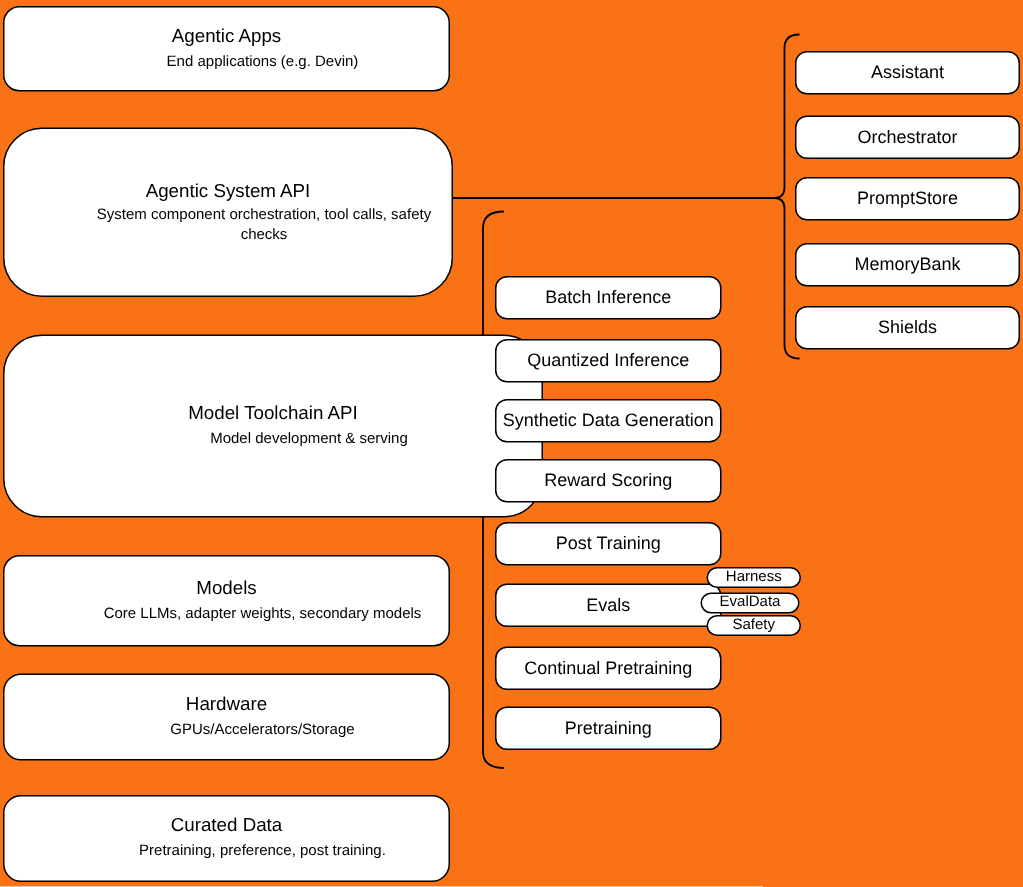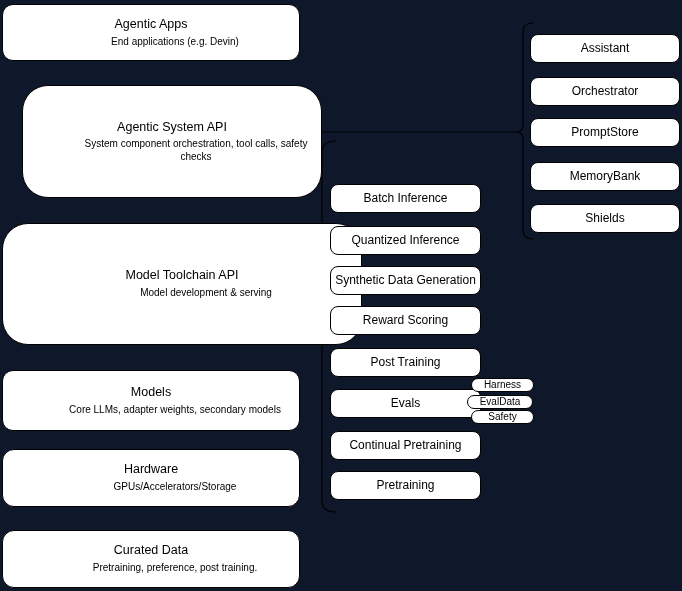--- a/index.html
+++ b/index.html
@@ -1,19 +1,19 @@
 <!DOCTYPE html>
 <html><head>
 <meta charset="utf-8">
 <style>
   html,body { margin:0; padding:0; background:#ffffff; }
   .canvas {
     position:relative;
     width:682px; height:591px;
-    background:#0f172a;
+    background:#f97316;
     font-family:"Liberation Sans", sans-serif;
     color:#000000;
     overflow:hidden;
   }
   .layer { position:absolute; left:0; top:0; z-index:0; }
   .node {
     position:absolute;
     background:#ffffff;
     border:1.3px solid #000000;
     box-sizing:border-box;
@@ -43,21 +43,21 @@
     <path d="M302 132 H516" stroke="#000000" stroke-width="1.2" fill="none"></path>
     <path d="M533 23 Q523 23 523 32 L523 125 Q523 132 516 132 Q523 132 523 139 L523 230 Q523 239 533 239" stroke="#000000" stroke-width="1.2" fill="none"></path>
     <path d="M336 141 Q322 141 322 152 L322 316 Q322 323 315 323 Q322 323 322 330 L322 501 Q322 512 336 512" stroke="#000000" stroke-width="1.2" fill="none"></path>
   </svg>
 
   <div class="node lbox" style="left:2px; top:4px; width:298px; height:57px; border-radius:11px;">
     <div class="title">Agentic Apps</div>
     <div class="subtitle">End applications (e.g. Devin)</div>
   </div>
 
-  <div class="node lbox" style="left:2px; top:85px; width:300px; height:113px; border-radius:26px;margin-left:20px;">
+  <div class="node lbox" style="left:2px; top:85px; width:300px; height:113px; border-radius:26px;">
     <div class="title">Agentic System API</div>
     <div class="subtitle">System component orchestration, tool calls, safety checks</div>
   </div>
 
   <div class="node lbox" style="left:2px; top:223px; width:360px; height:122px; border-radius:26px;">
     <div class="title">Model Toolchain API</div>
     <div class="subtitle">Model development &amp; serving</div>
   </div>
 
   <div class="node lbox" style="left:2px; top:370px; width:298px; height:61px; border-radius:11px;">

